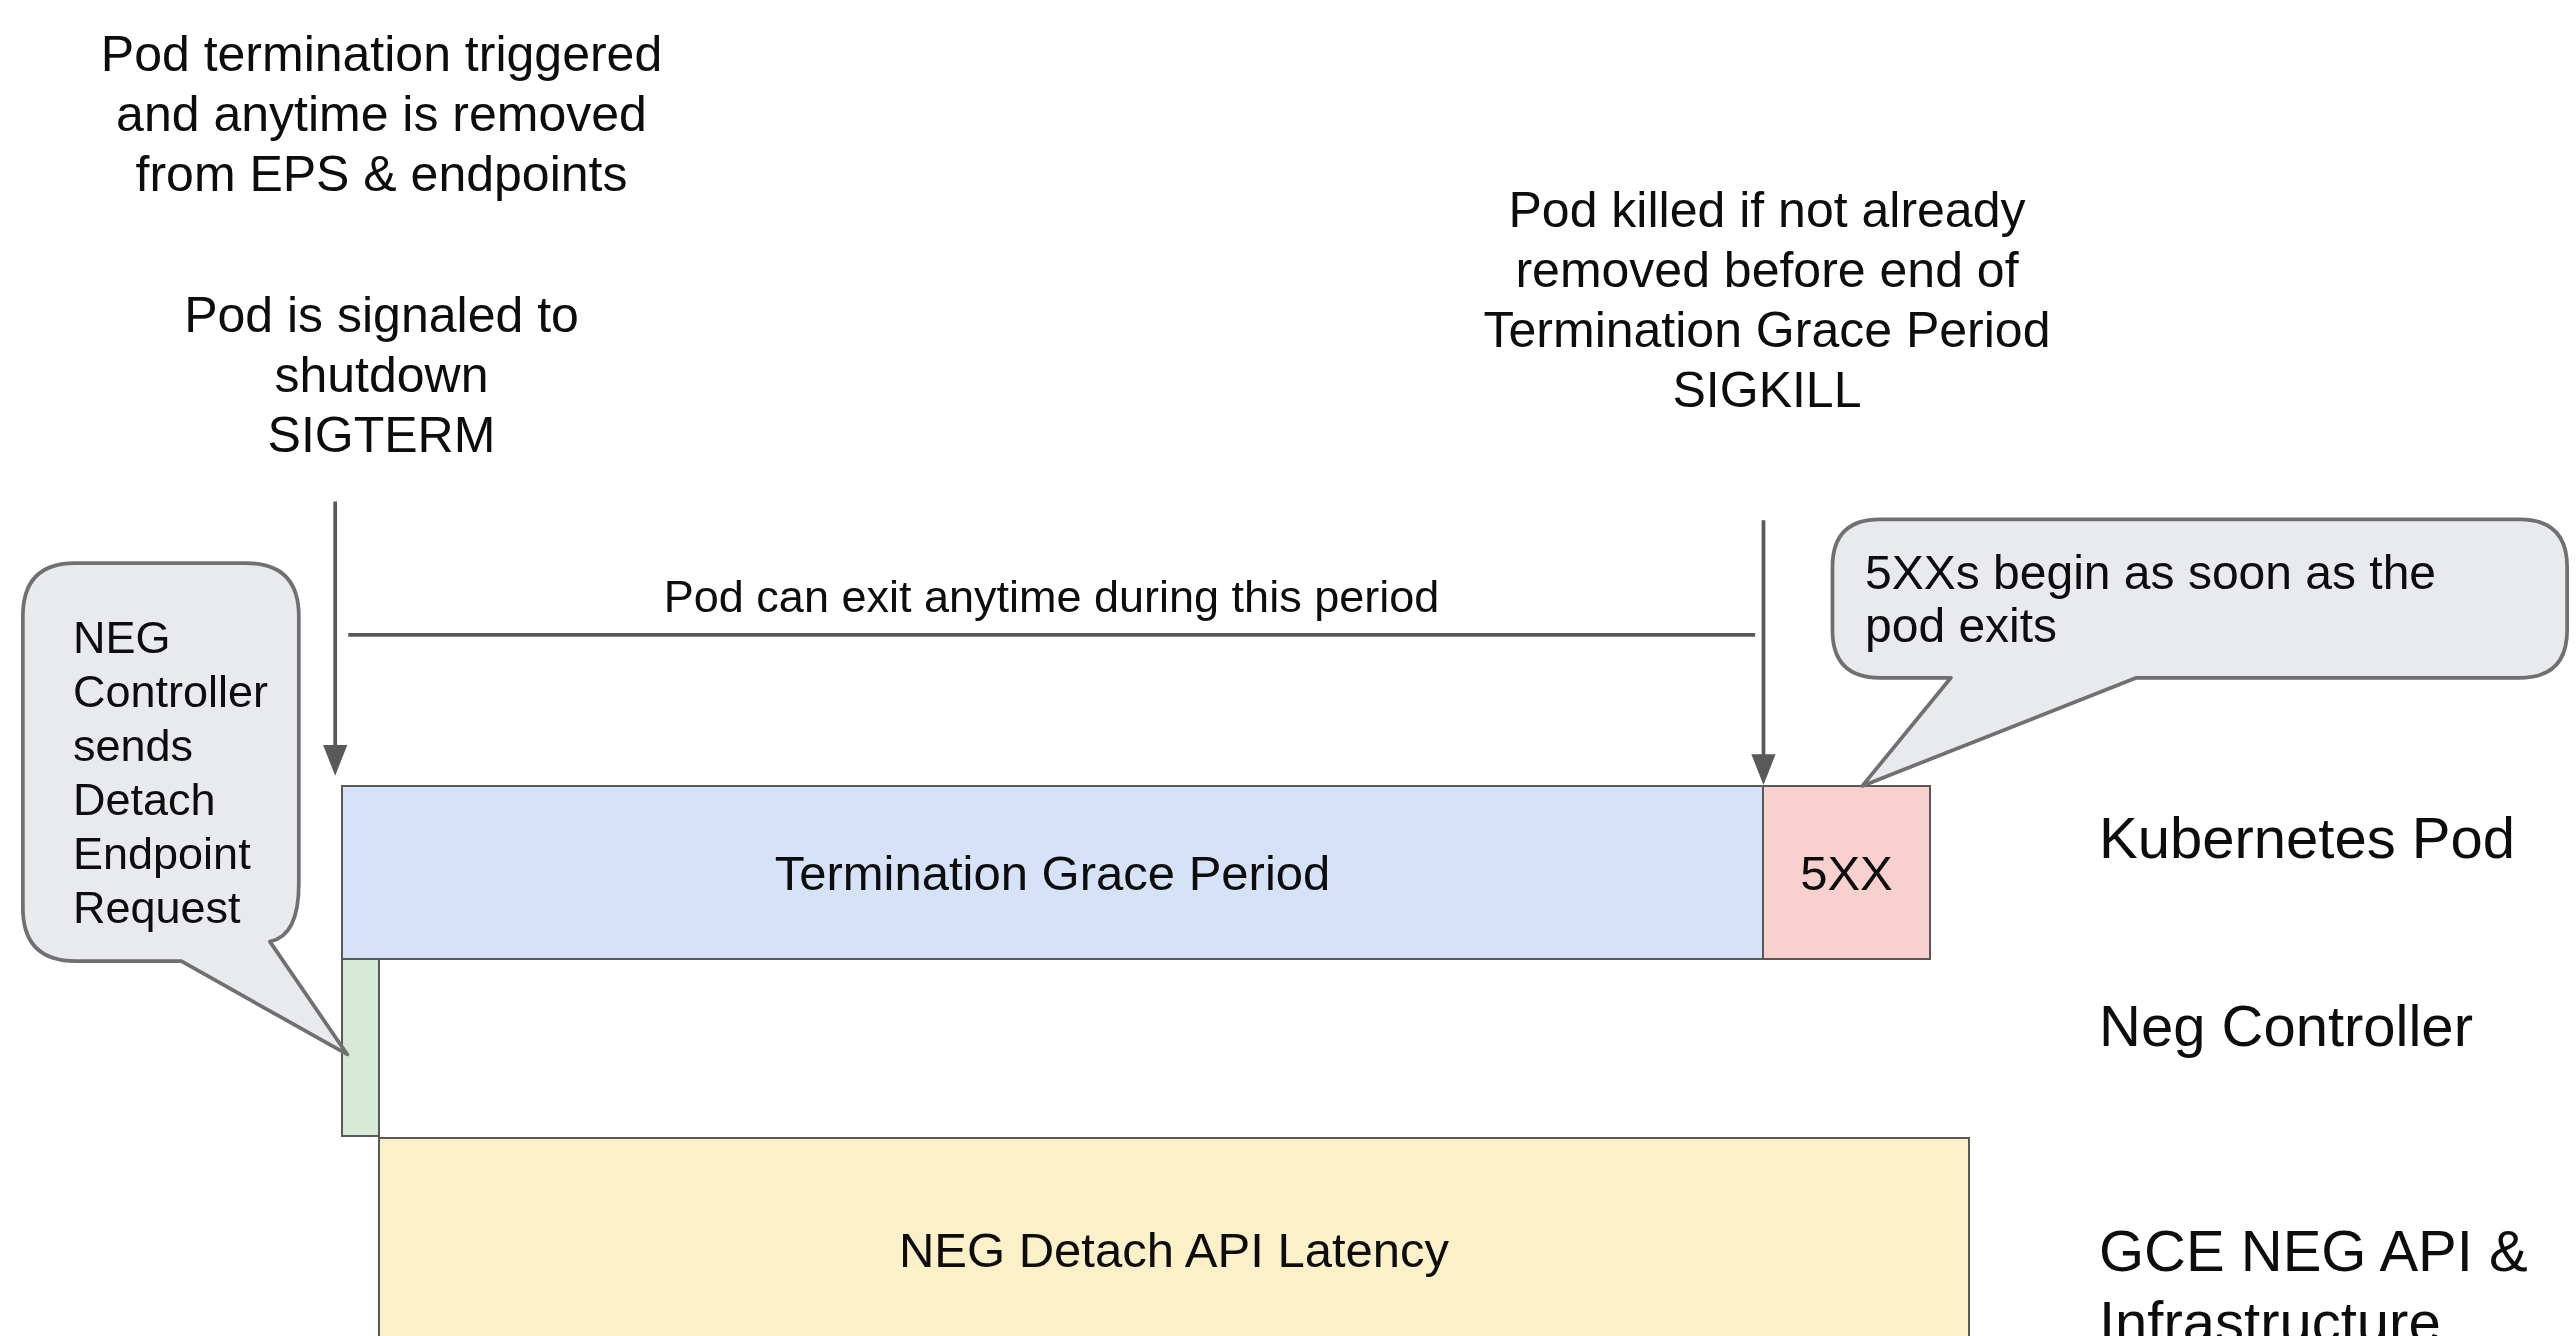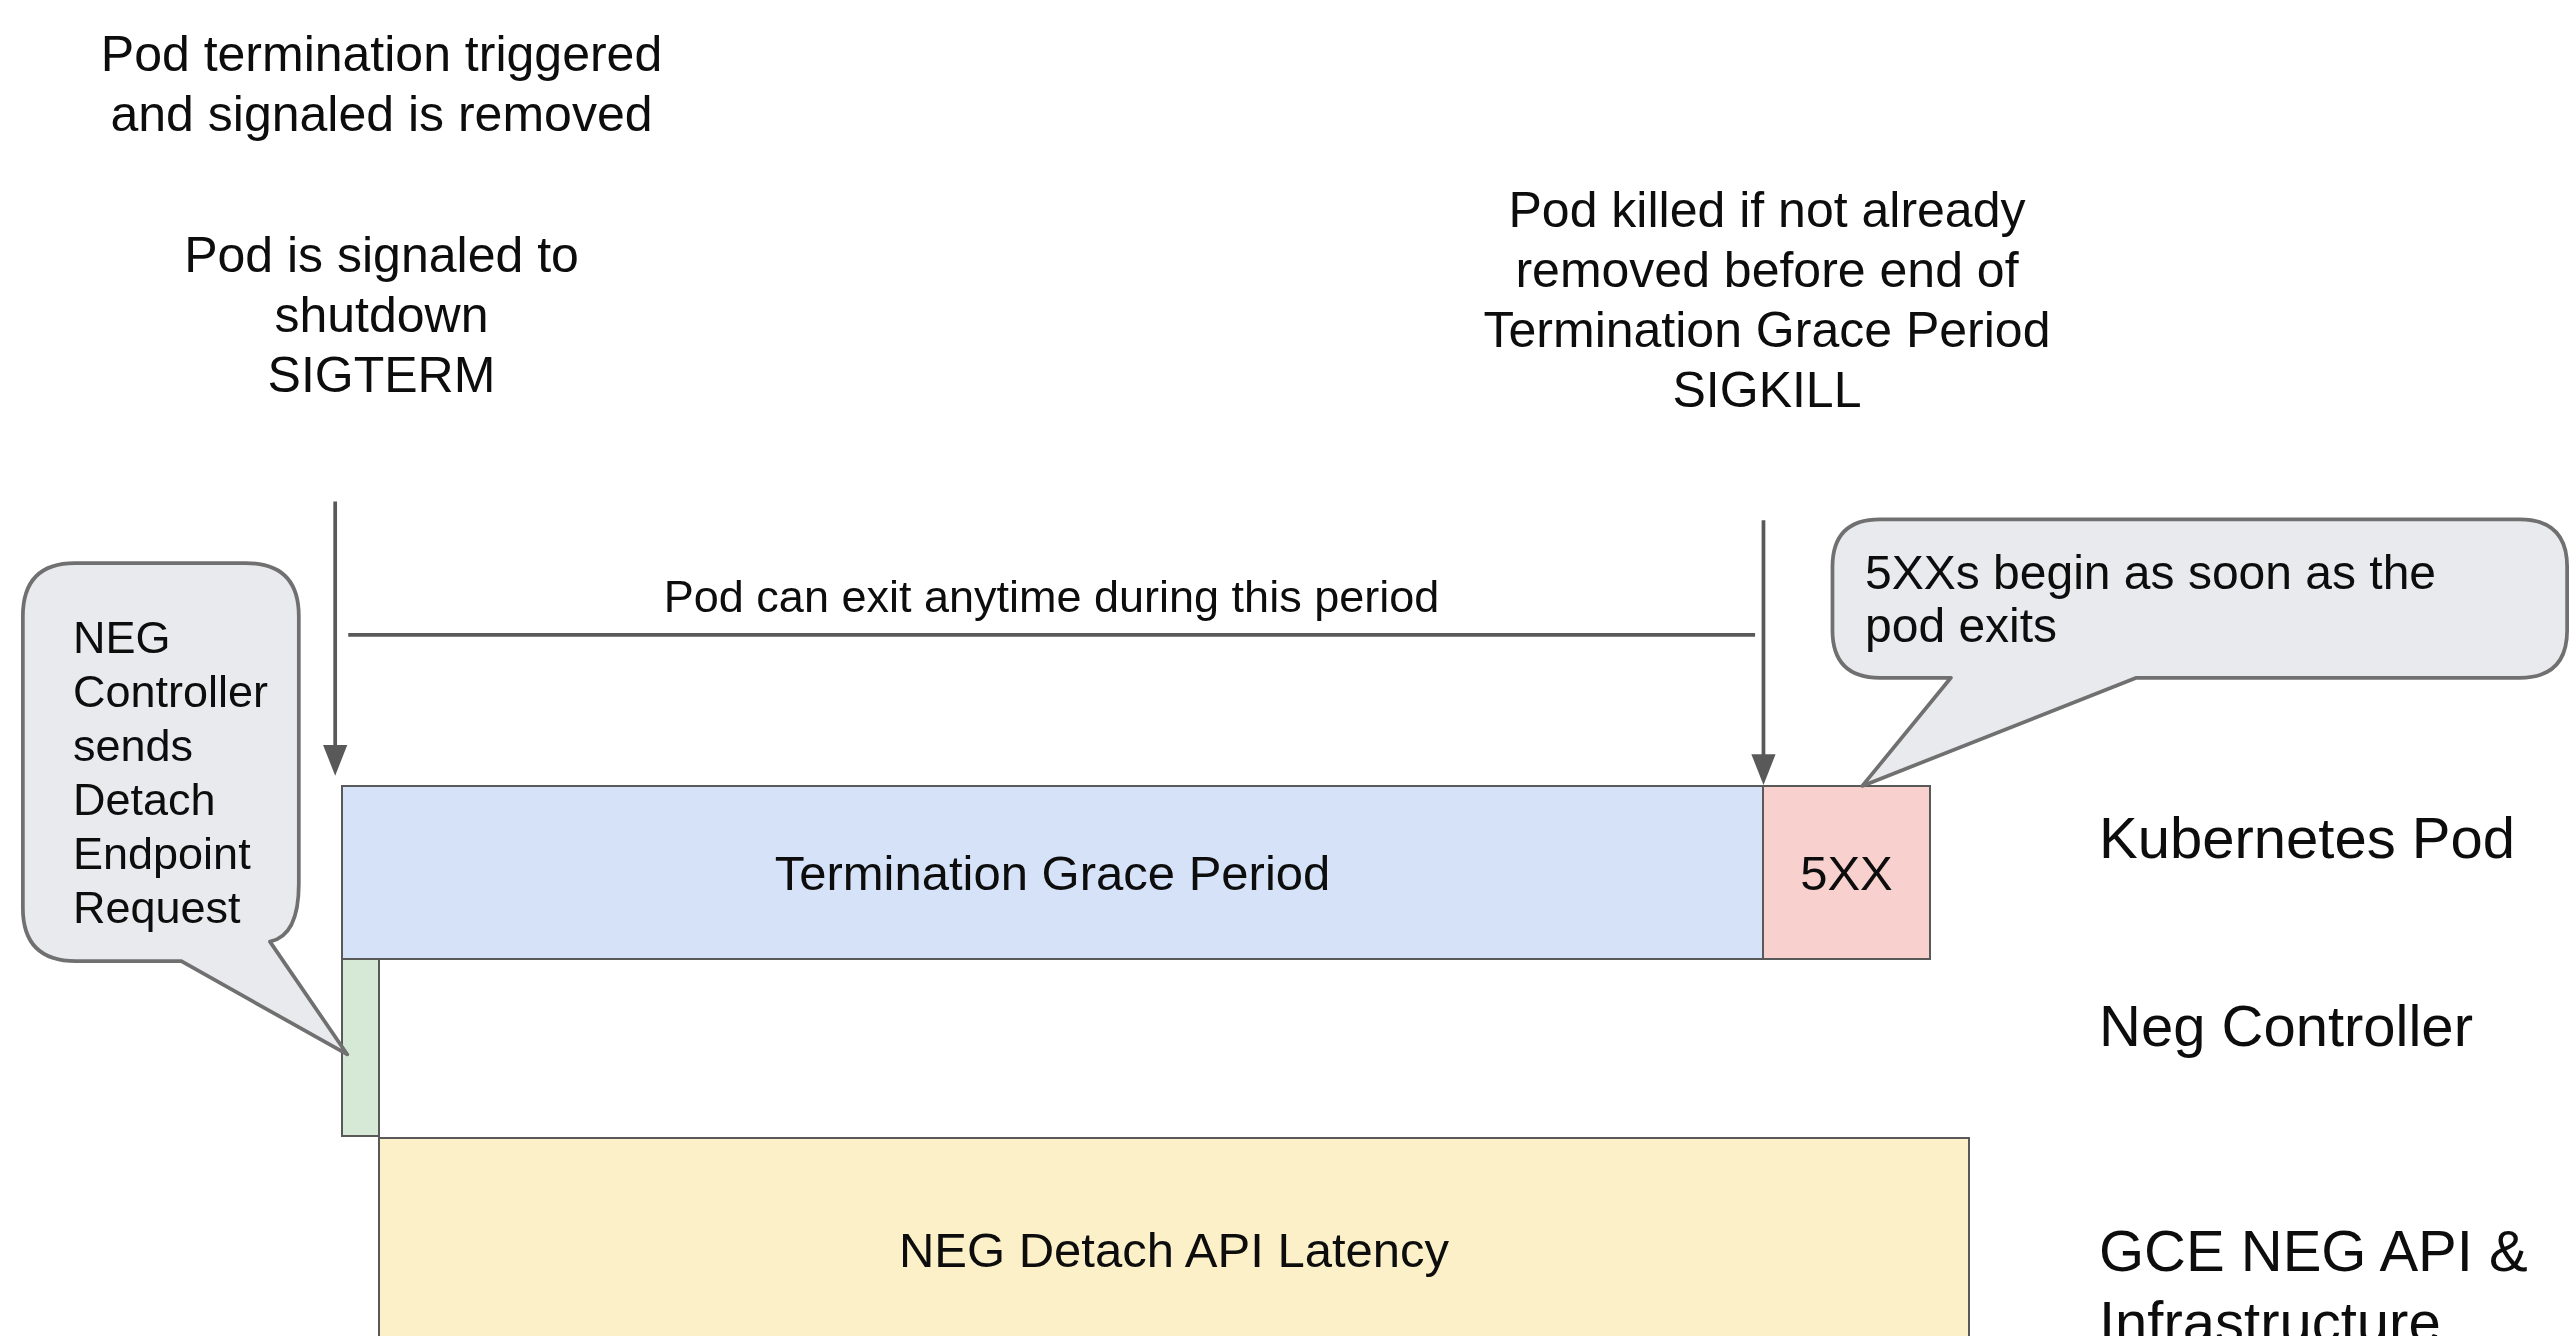--- a/index.html
+++ b/index.html
@@ -106,21 +106,22 @@
   <line class="stroke-line" x1="373" y1="681" x2="1882" y2="681"></line>
 
   <path class="bubble" d="M 80,604 H 263 Q 320,604 320,661 V 948 Q 320,1004 289,1010 L 372,1131 L 194,1031 L 81,1031 Q 24,1031 24,974 V 661 Q 24,604 80,604 Z"></path>
 
   <path class="bubble" d="M 2016,557 H 2702 Q 2753,557 2753,608 V 676 Q 2753,727 2702,727 H 2291 L 1997,843 L 2092,727 H 2016 Q 1965,727 1965,676 V 608 Q 1965,557 2016,557 Z"></path>
 </svg>
 
 <div class="abs annot annot-topleft">
   <div class="para1">
     <div>Pod termination triggered</div>
-    <div>and signaled is removed</div>
+    <div>and anytime is removed</div>
+    <div>from EPS &amp; endpoints</div>
   </div>
   <div class="para2">
     <div>Pod is signaled to shutdown</div>
     <div>SIGTERM</div>
   </div>
 </div>
 
 <div class="abs annot annot-topright">
   <div>Pod killed if not already</div>
   <div>removed before end of</div>

